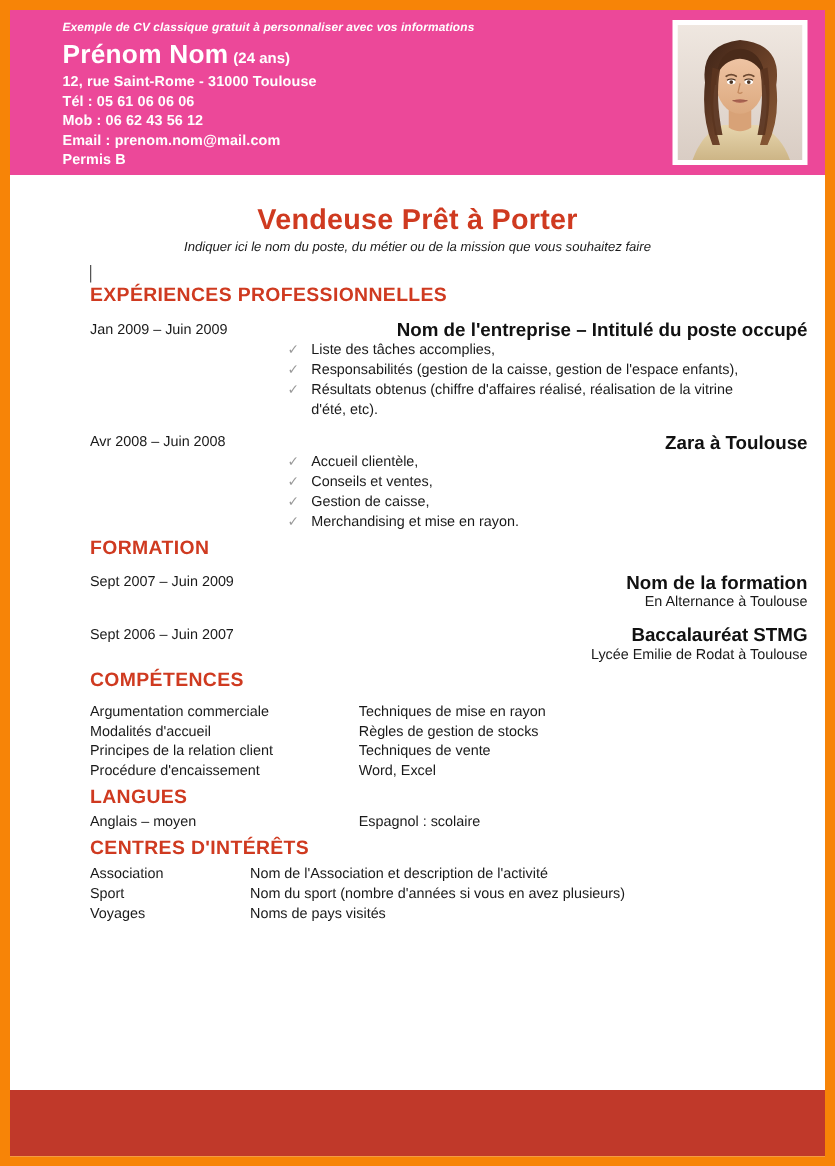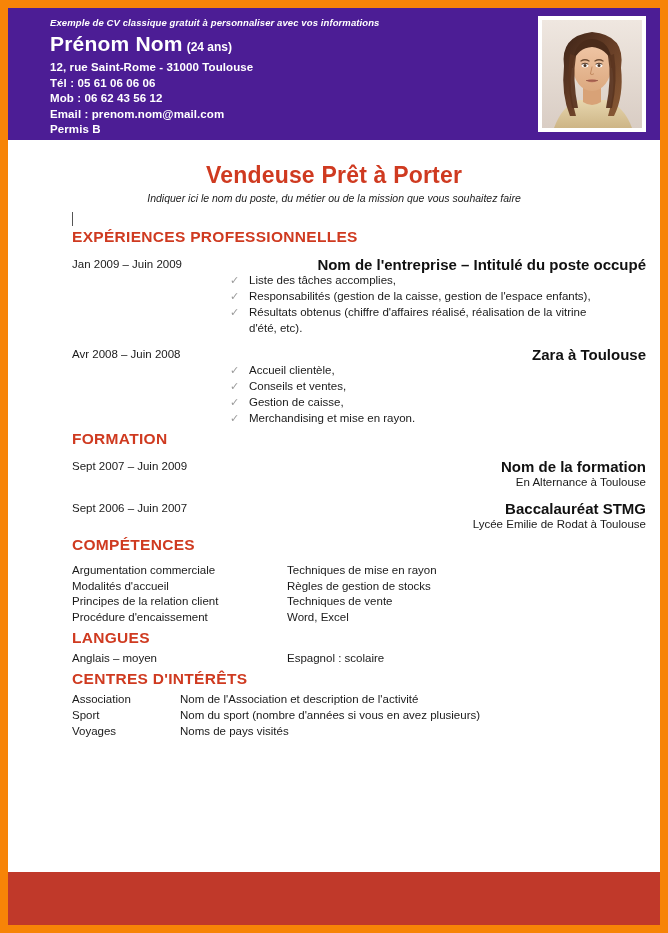--- a/index.html
+++ b/index.html
@@ -28,21 +28,21 @@
     width: 100%;
     height: 100%;
     background: #ffffff;
     box-sizing: border-box;
     overflow: hidden;
   }
 
   
   .header-band {
     position: relative;
-    background: #4c1d95;
+    background: #ec4899;
     height: 132px;
     box-sizing: border-box;
     padding: 9px 0 0 42px;
     display: block;
   }
   .header-tagline {
     font-size: 9.5px;
     font-style: italic;
     font-weight: bold;
     color: #ffffff;
@@ -215,20 +215,21 @@
   }
   .lang-row .lang-a { width: 215px; flex: 0 0 215px; }
 
   
   .interest-row {
     display: flex;
     padding-left: 50px;
     font-size: 11.5px;
     color: #1a1a1a;
     line-height: 16px;
+    gap: 20px;
   }
   .interest-row .int-label { width: 108px; flex: 0 0 108px; }
   .interests-wrap { margin-top: 3px; }
 
   
   .footer-band {
     position: absolute;
     left: 0;
     right: 0;
     bottom: 0;

